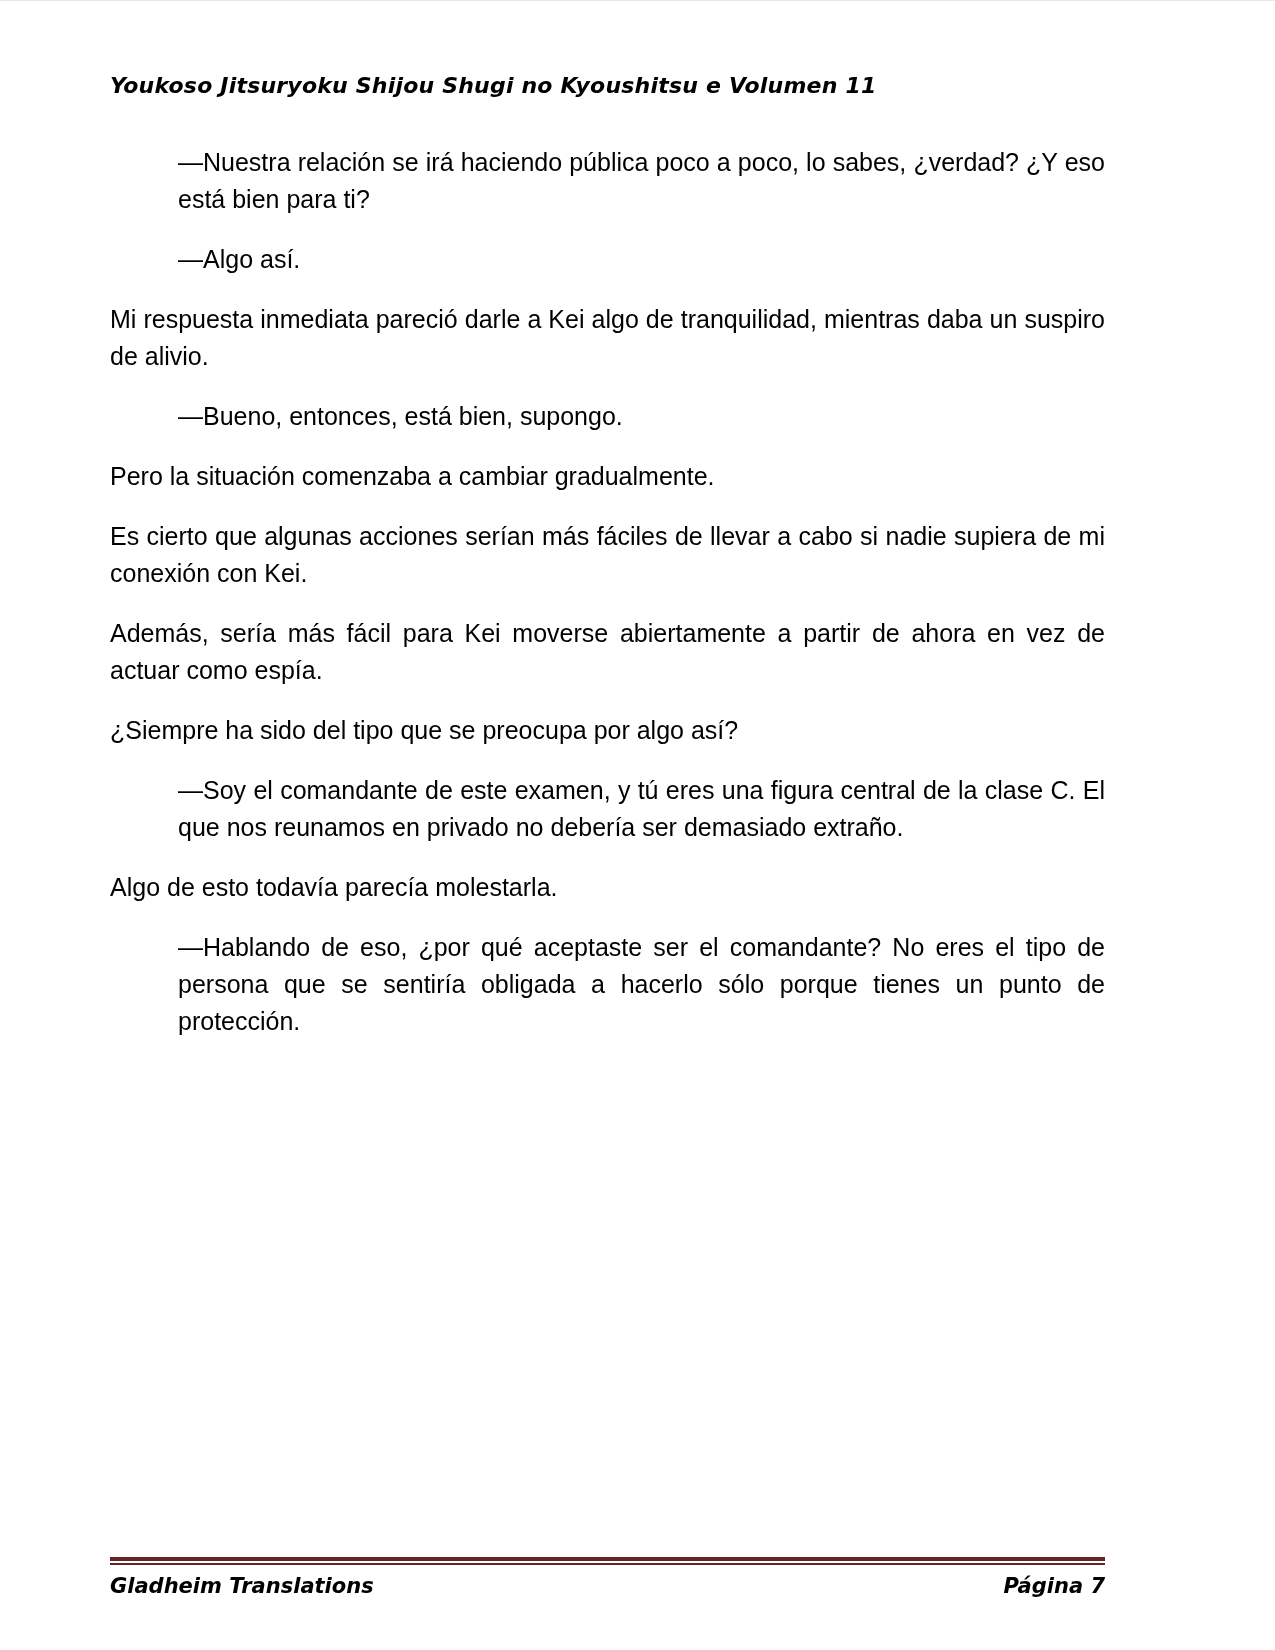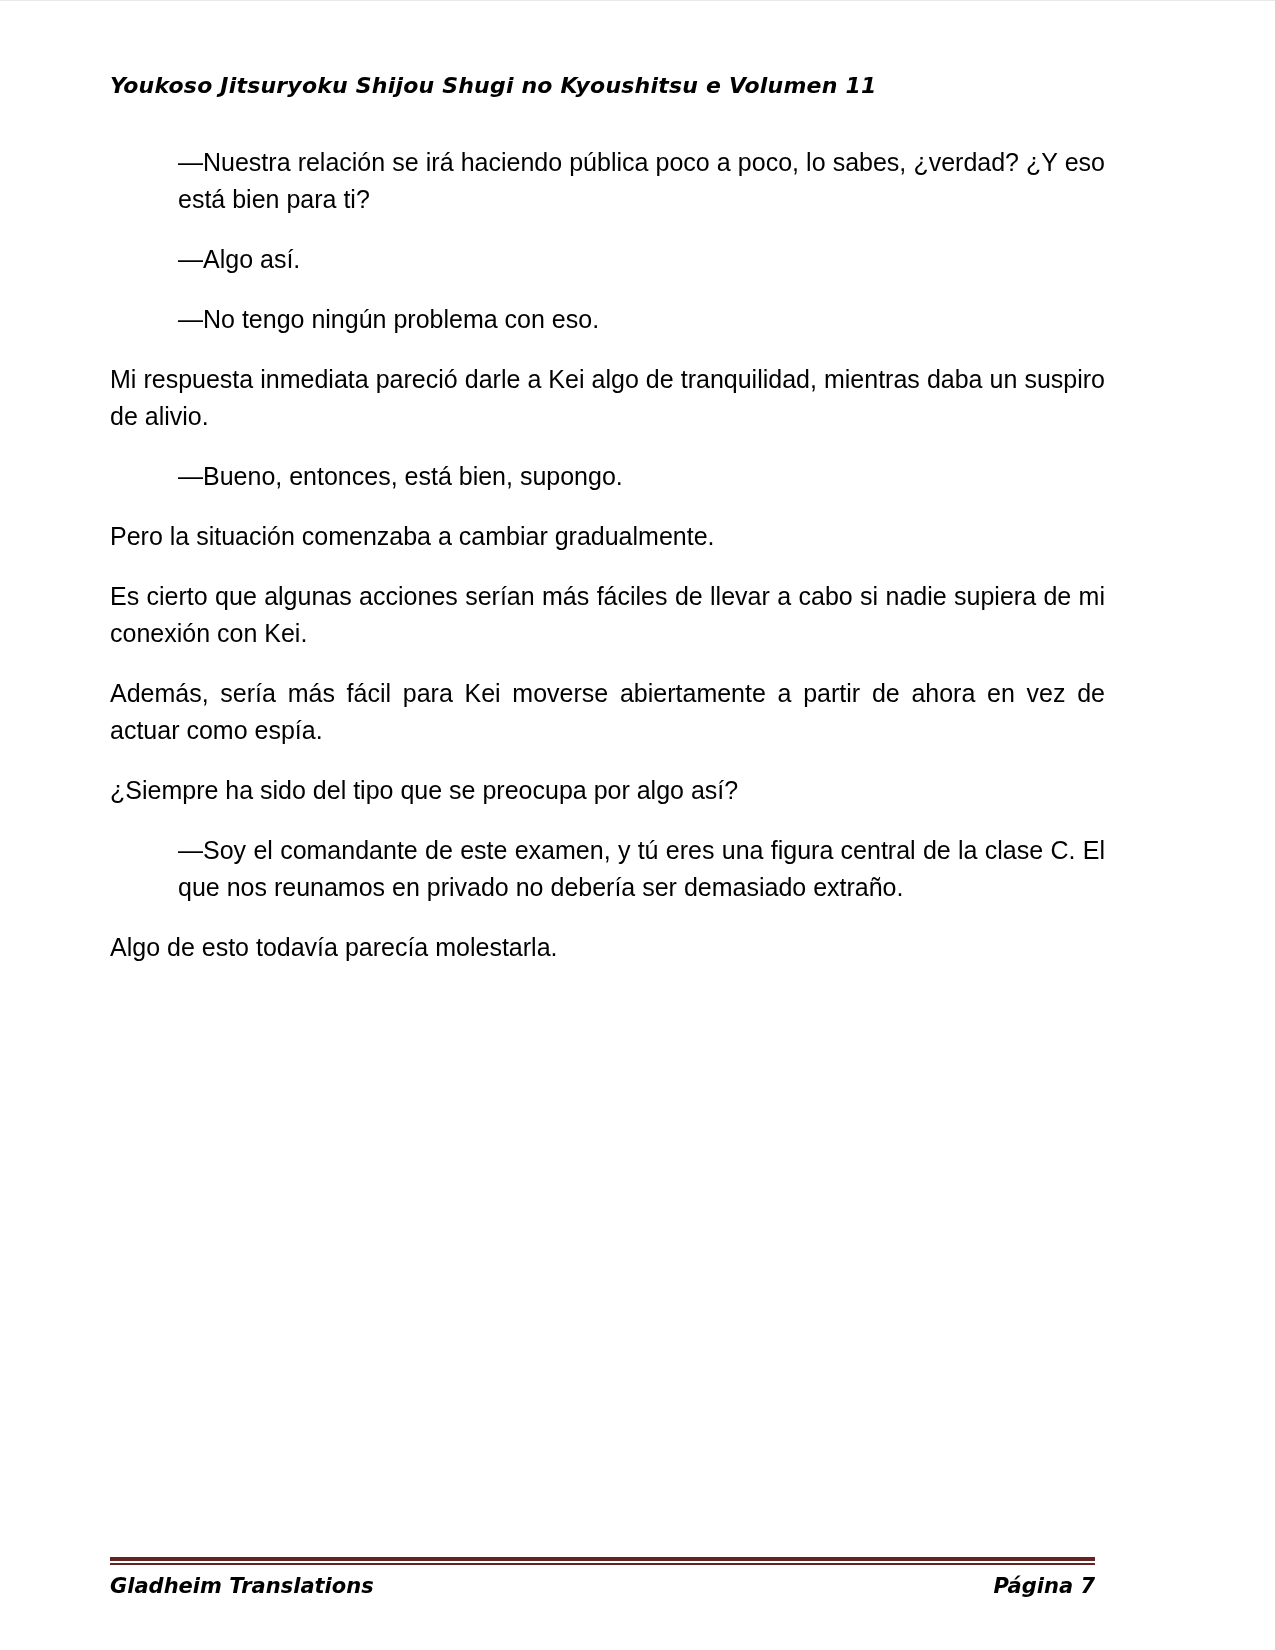--- a/index.html
+++ b/index.html
@@ -34,21 +34,21 @@
     text-align: justify;
     text-justify: inter-word;
     margin: 0 0 23px 0;
   }
   .body-text p.dialogue {
     margin-left: 68px;
   }
   .footer {
     position: absolute;
     left: 110px;
-    right: 180px;
+    right: 170px;
     top: 1556px;
   }
   .footer-rule {
     height: 2px;
     border-top: 4px solid #632423;
     border-bottom: 2px solid #632423;
   }
   .footer-row {
     display: flex;
     justify-content: space-between;
@@ -65,29 +65,29 @@
 
 <div class="page">
 
   <div class="header">
     <span>Youkoso Jitsuryoku Shijou Shugi no Kyoushitsu e Volumen 11</span>
   </div>
 
   <div class="body-text">
       <p class="dialogue">—Nuestra relación se irá haciendo pública poco a poco, lo sabes, ¿verdad? ¿Y eso está bien para ti?</p>
       <p class="dialogue">—Algo así.</p>
-      <p class="dialogue">—No tengo ningún problema con eso.</p>
       <p class="narration">Mi respuesta inmediata pareció darle a Kei algo de tranquilidad, mientras daba un suspiro de alivio.</p>
       <p class="dialogue">—Bueno, entonces, está bien, supongo.</p>
       <p class="narration">Pero la situación comenzaba a cambiar gradualmente.</p>
       <p class="narration">Es cierto que algunas acciones serían más fáciles de llevar a cabo si nadie supiera de mi conexión con Kei.</p>
       <p class="narration">Además, sería más fácil para Kei moverse abiertamente a partir de ahora en vez de actuar como espía.</p>
       <p class="narration">¿Siempre ha sido del tipo que se preocupa por algo así?</p>
       <p class="dialogue">—Soy el comandante de este examen, y tú eres una figura central de la clase C. El que nos reunamos en privado no debería ser demasiado extraño.</p>
       <p class="narration">Algo de esto todavía parecía molestarla.</p>
+      <p class="dialogue">—Hablando de eso, ¿por qué aceptaste ser el comandante? No eres el tipo de persona que se sentiría obligada a hacerlo sólo porque tienes un punto de protección.</p>
     </div>
 
   <div class="footer">
     <div class="footer-rule" style="border-color: rgb(99, 36, 35);"></div>
     <div class="footer-row">
       <span>Gladheim Translations</span>
       <span>Página 7</span>
     </div>
   </div>
 

